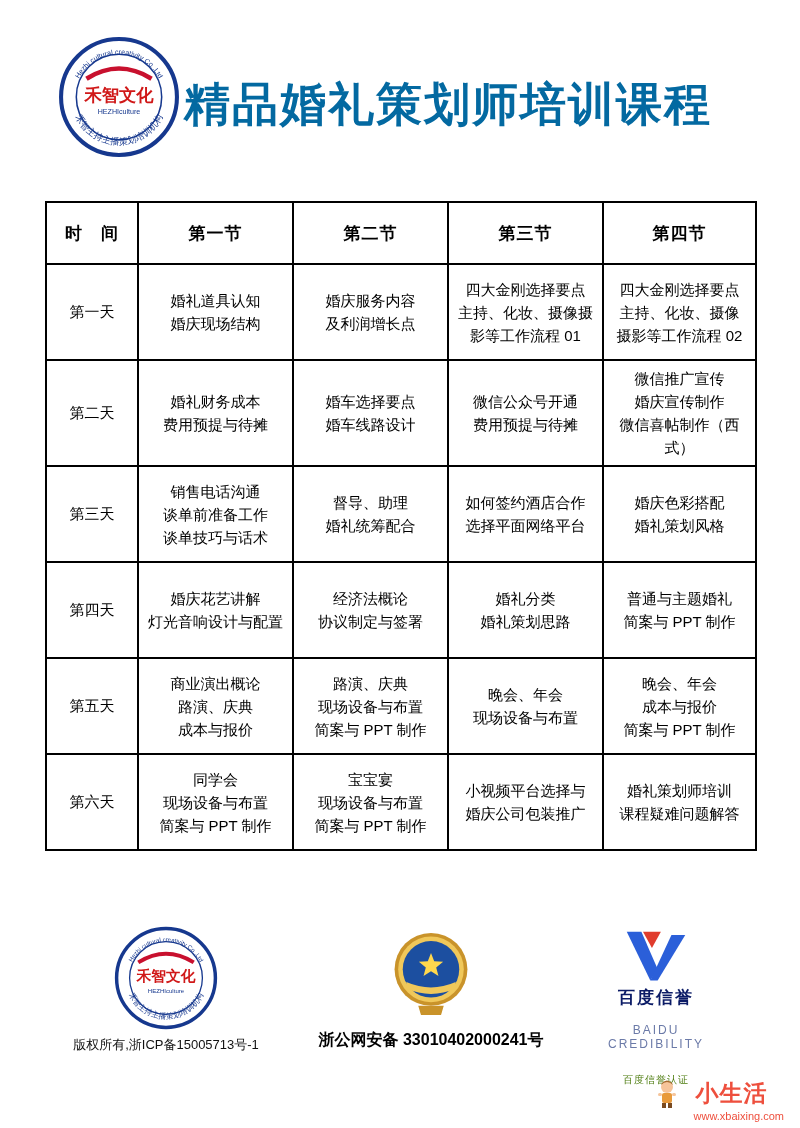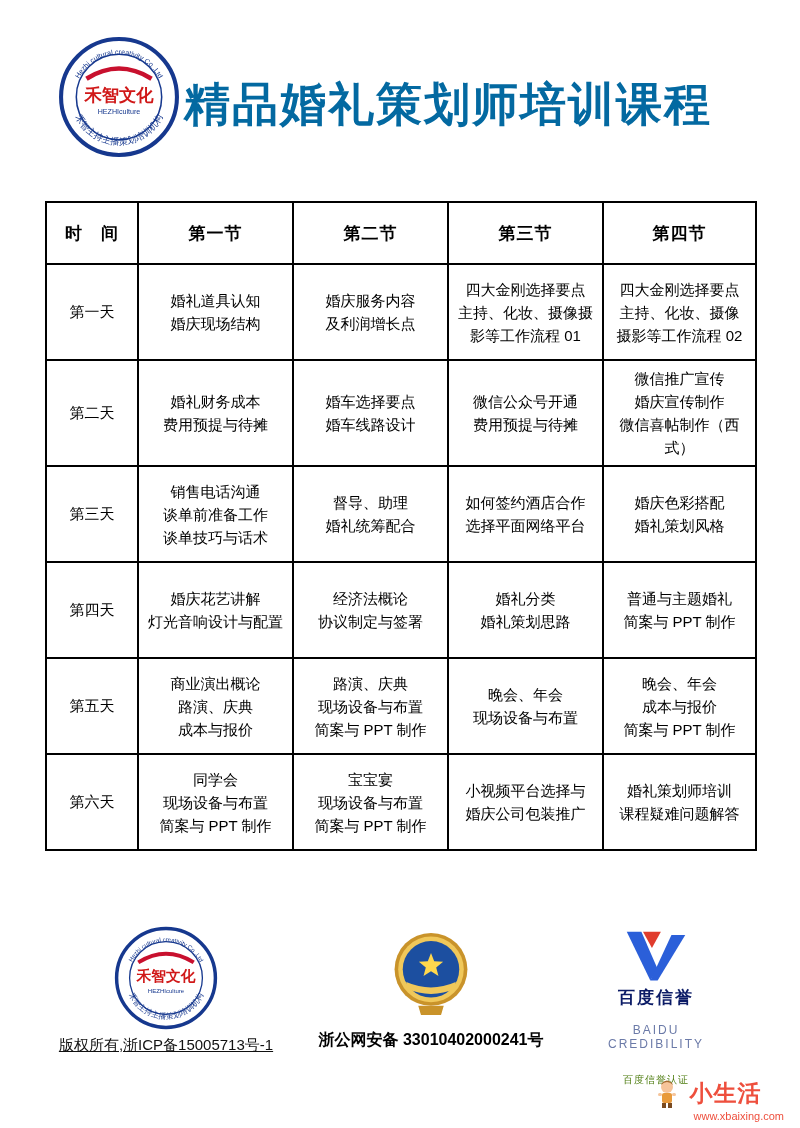--- a/index.html
+++ b/index.html
@@ -26,35 +26,35 @@
     padding:6px 4px; color:#000;
   }
   .course-table th { height:62px; font-size:17px; font-weight:bold; letter-spacing:1px; }
   .course-table td { height:96px; font-size:15px; }
   .course-table td div { line-height:23px; }
   .day-cell { font-size:16px; }
   
   .logo-footer { position:absolute; left:114px; top:926px; width:104px; height:104px; }
   .copyright {
     position:absolute; left:56px; top:1036px; width:220px;
-    text-align:center; font-size:15px; color:#111;text-decoration:underline;
+    text-align:center; font-size:13px; color:#111;
   }
   .police-badge { position:absolute; left:390px; top:926px; width:82px; height:94px; }
   .police-caption {
     position:absolute; left:316px; top:1030px; width:230px;
     text-align:center; font-size:16px; font-weight:bold; color:#000;
   }
   .baidu-block { position:absolute; left:592px; top:930px; width:128px; text-align:center; }
   .baidu-logo { width:66px; height:52px; display:block; margin:0 auto 4px auto; }
   .baidu-title { font-size:17px; font-weight:bold; color:#0b1b66; letter-spacing:2px; }
   .baidu-subtitle { font-size:12px; color:#6b7aa8; letter-spacing:2px; margin-top:14px; }
   .baidu-caption { font-size:10px; color:#4d7c0f; margin-top:22px; letter-spacing:1px; }
   
   .watermark { position:absolute; right:16px; bottom:6px; color:#ee4f3d; }
-  .wm-top { display:flex; align-items:center; gap:12px; }
+  .wm-top { display:flex; align-items:center; gap:18px; }
   .wm-icon { width:22px; height:30px; }
   .wm-name { font-size:23px; font-weight:bold; letter-spacing:1px; }
   .wm-url { font-size:11px; margin-left:38px; margin-top:1px; }
 </style>
 </head>
 <body>
 
 <div class="page">
 
   <svg class="logo-top" viewBox="0 0 120 120">

